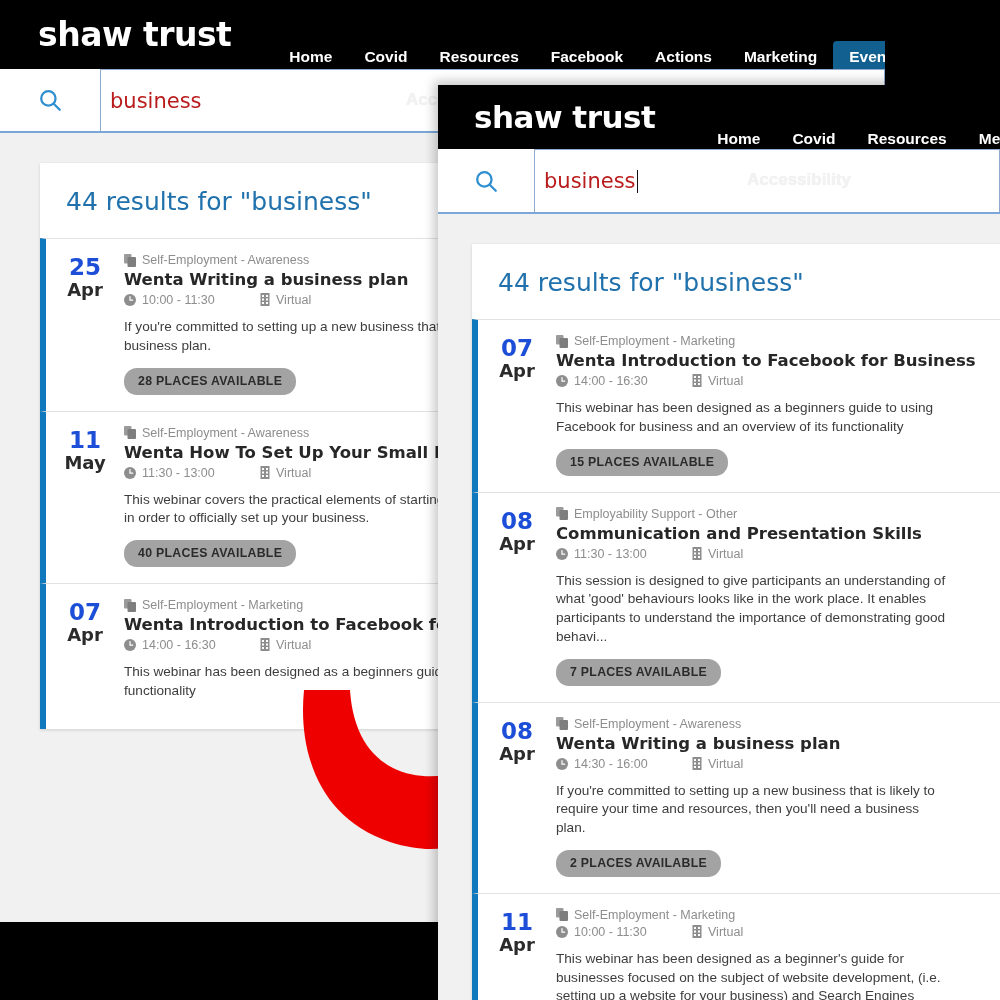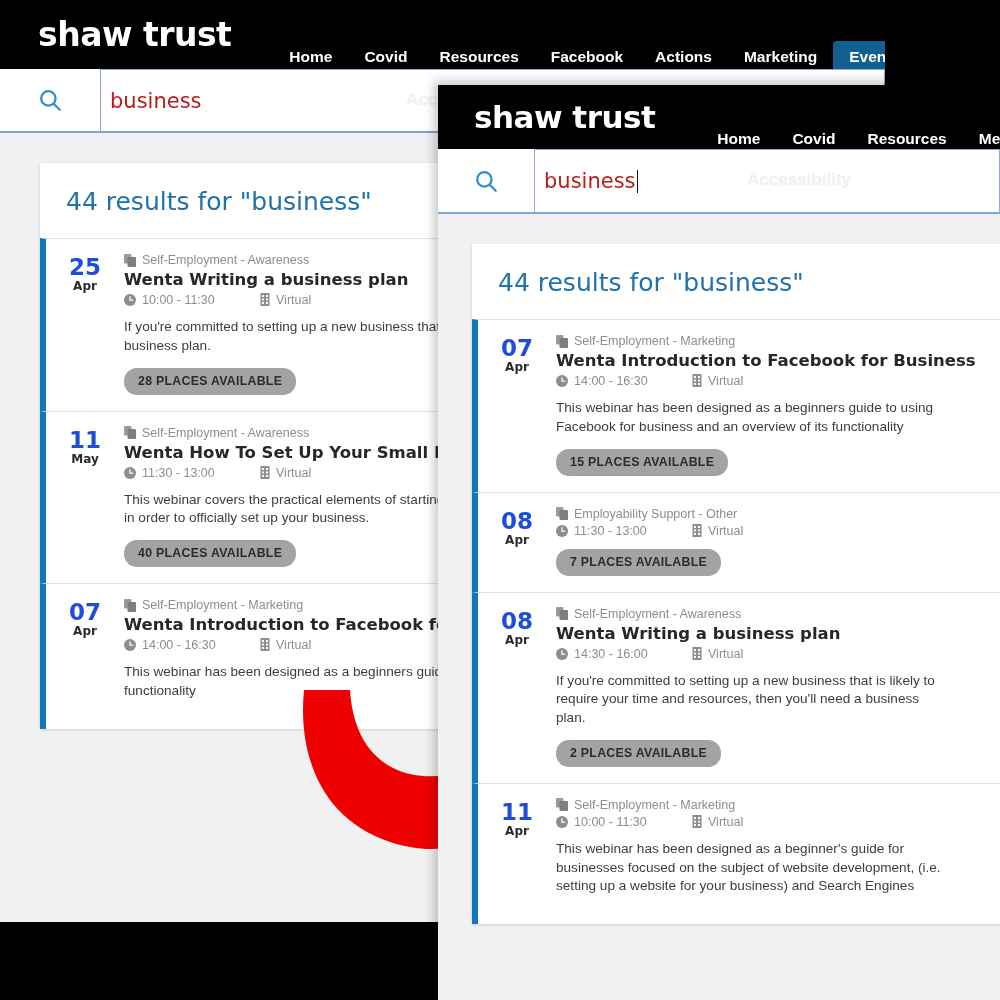--- a/index.html
+++ b/index.html
@@ -120,21 +120,21 @@
     text-align: center;
     padding-top: 16px;
     box-sizing: border-box;
   }
   .event-date .d {
     font-size: 23px; font-weight: bold; color: #1d4ed8;
     line-height: 1.05;
     font-family: "DejaVu Sans", sans-serif;
   }
   .event-date .m {
-    font-size: 12px; font-weight: bold; color: #2b2b2b;
+    font-size: 18px; font-weight: bold; color: #2b2b2b;
     font-family: "DejaVu Sans", sans-serif;
   }
   .event-body { flex: 1 1 auto; padding: 14px 16px 16px 0; min-width: 0; }
   .ev-cat {
     color: #8d8d8d; font-size: 12.5px;
     display: flex; align-items: center; gap: 6px;
     margin-bottom: 3px; white-space: nowrap;
   }
   .ev-title {
     color: #272727; font-size: 16.5px; font-weight: bold;
@@ -458,20 +458,21 @@
           <div class="event-body">
             <div class="ev-cat">
               <span class="ico">
                   <svg width="12" height="13" viewBox="0 0 12 13">
                     <rect x="0" y="0" width="7.5" height="9.5" rx="1" fill="#9b9b9b"></rect>
                     <rect x="3.5" y="3" width="8.5" height="10" rx="1" fill="#7e7e7e"></rect>
                   </svg>
                 </span>
               <span>Employability Support - Other</span>
             </div>
+            <div class="ev-title">Communication and Presentation Skills</div>
             <div class="ev-meta">
               <span class="time">
                 <span class="ico">
                     <svg width="12" height="12" viewBox="0 0 12 12">
                       <circle cx="6" cy="6" r="6" fill="#8d8d8d"></circle>
                       <path d="M6 2.6v3.6h2.7" stroke="#fff" stroke-width="1.2" fill="none" stroke-linecap="round"></path>
                     </svg>
                   </span>
                 <span>11:30 - 13:00</span>
               </span>
@@ -485,20 +486,21 @@
                         <rect x="2" y="5.5" width="2" height="2"></rect>
                         <rect x="6" y="5.5" width="2" height="2"></rect>
                         <rect x="2" y="9" width="2" height="2"></rect>
                         <rect x="6" y="9" width="2" height="2"></rect>
                       </g>
                     </svg>
                   </span>
                 <span>Virtual</span>
               </span>
             </div>
+            <div class="ev-desc" style="max-width:392px;">This session is designed to give participants an understanding of what 'good' behaviours looks like in the work place. It enables participants to understand the importance of demonstrating good behavi...</div>
             <span class="ev-badge">7 PLACES AVAILABLE</span>
           </div>
         </div>
 
         <div class="event-row">
           <div class="event-date">
             <div class="d">08</div>
             <div class="m">Apr</div>
           </div>
           <div class="event-body">

